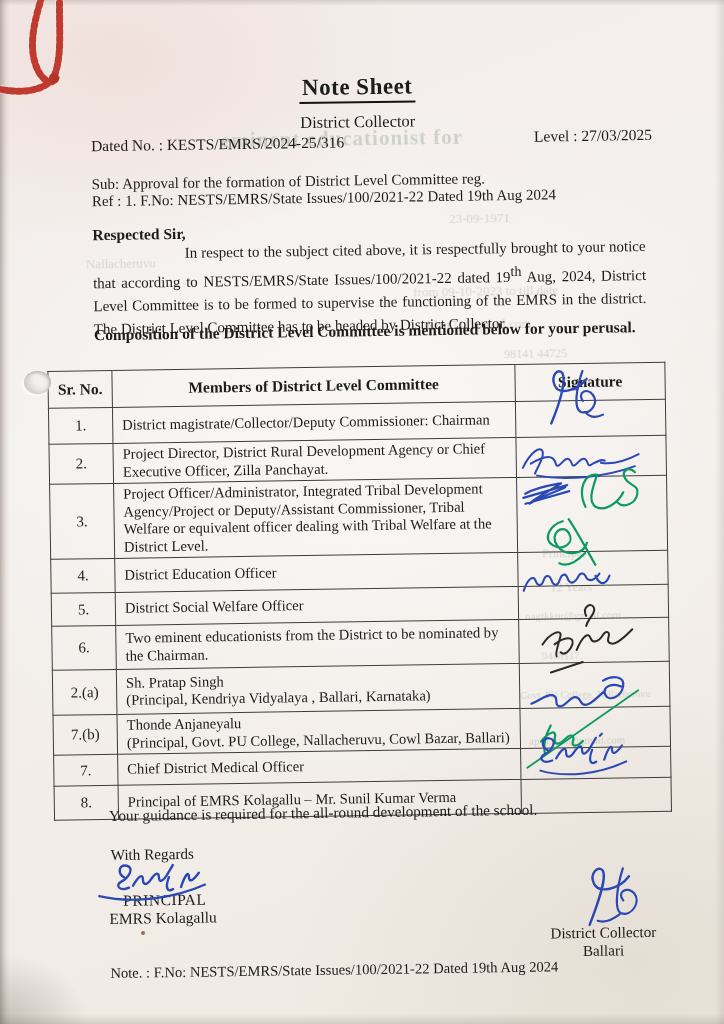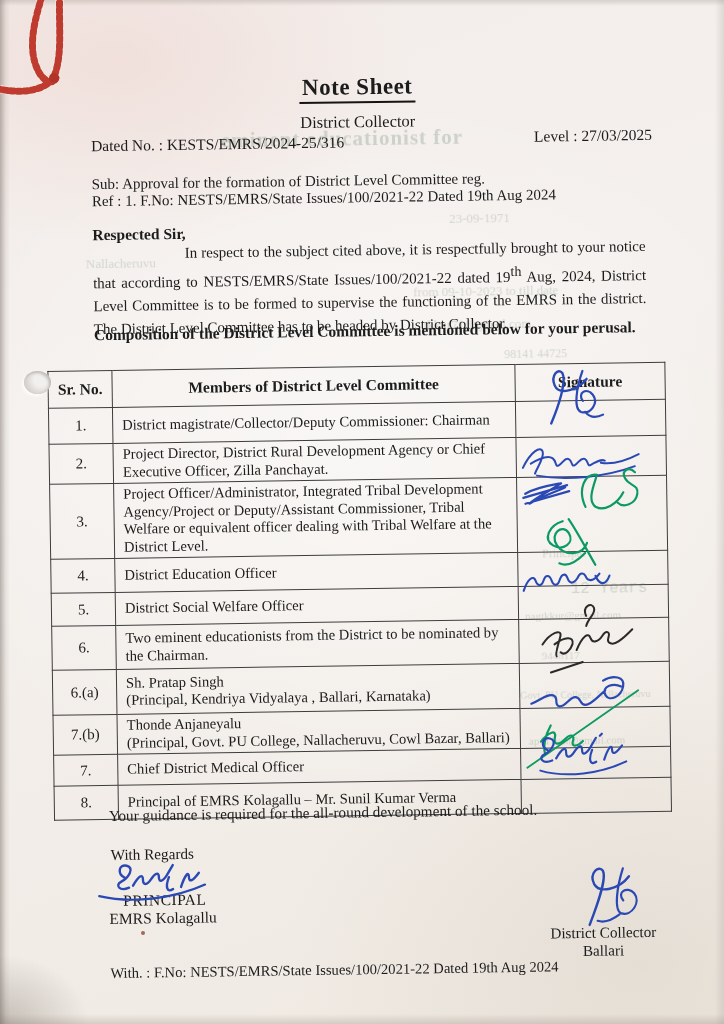--- a/index.html
+++ b/index.html
@@ -79,21 +79,21 @@
 <div class="page">
 
   <div class="ghost-layer content">
       <div class="ghost ghost-bold" style="left: 225px; top: 126px; font-size: 21px;">eminent educationist for</div>
       <div class="ghost" style="left: 452px; top: 212px; font-size: 13px;">23-09-1971</div>
       <div class="ghost" style="left: 88px; top: 252px; font-size: 13px;">Nallacheruvu</div>
       <div class="ghost" style="left: 415px; top: 285px; font-size: 13px;">from 09-10-2023 to till date</div>
       <div class="ghost" style="left: 425px; top: 318px; font-size: 13px;">tkkur71@gmail.com</div>
       <div class="ghost" style="left: 505px; top: 349px; font-size: 12px;">98141 44725</div>
       <div class="ghost" style="left: 540px; top: 549px; font-size: 12px;">Principal</div>
-      <div class="ghost" style="left: 568px; top: 583px; font-size: 16px; font-family: Liberation Mono, monospace;">12 Years</div>
+      <div class="ghost" style="left: 548px; top: 583px; font-size: 12px;">12 Years</div>
       <div class="ghost" style="left: 522px; top: 612px; font-size: 11px;">nagtkkur@gmail.com</div>
       <div class="ghost" style="left: 538px; top: 652px; font-size: 11px;">9448117</div>
       <div class="ghost" style="left: 516px; top: 692px; font-size: 10px;">Govt. PU College, Nallacheruvu</div>
       <div class="ghost" style="left: 524px; top: 737px; font-size: 11px;">ap111val@gmail.com</div>
     </div>
 
   <div class="content">
 
     <div class="title-wrap">
       <span class="title">Note Sheet</span>
@@ -160,21 +160,21 @@
         <td class="td-sr">5.</td>
         <td class="td-mem">District Social Welfare Officer</td>
         <td></td>
       </tr>
       <tr class="h44">
         <td class="td-sr">6.</td>
         <td class="td-mem">Two eminent educationists from the District to be nominated by the Chairman.</td>
         <td></td>
       </tr>
       <tr class="h45">
-        <td class="td-sr">6.(a)</td>
+        <td class="td-sr">2.(a)</td>
         <td class="td-mem">Sh. Pratap Singh
 (Principal, Kendriya Vidyalaya , Ballari, Karnataka)</td>
         <td></td>
       </tr>
       <tr class="h35">
         <td class="td-sr">7.(b)</td>
         <td class="td-mem">Thonde Anjaneyalu
 (Principal, Govt. PU College, Nallacheruvu, Cowl Bazar, Ballari)</td>
         <td></td>
       </tr>
@@ -270,21 +270,21 @@
           <path fill="none" stroke="currentColor" stroke-linecap="round" stroke-linejoin="round" stroke-width="2.2" d="M54,6 C48,24 44,48 52,51 C62,54 72,40 65,31 C58,23 47,30 54,38 M50,52 C42,58 34,60 28,58"></path>
         </svg>
     </div>
 
     <div class="collector-block">
       <div>District Collector</div>
       <div>Ballari</div>
     </div>
 
     <div class="encl-line">
-      <span class="lbl">With. :</span>
+      <span class="lbl">Note. :</span>
       <span>F.No: NESTS/EMRS/State Issues/100/2021-22 Dated 19th Aug 2024</span>
     </div>
 
   </div>
 
   <div class="punch-hole"></div>
   <div class="speck"></div>
 
   <div class="thread">
     <svg width="110" height="118" viewBox="0 0 110 118">

